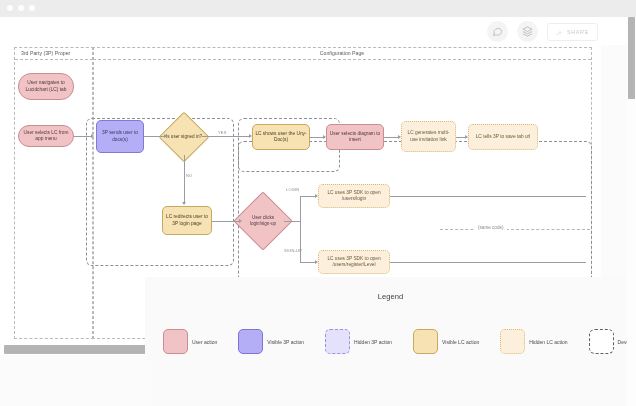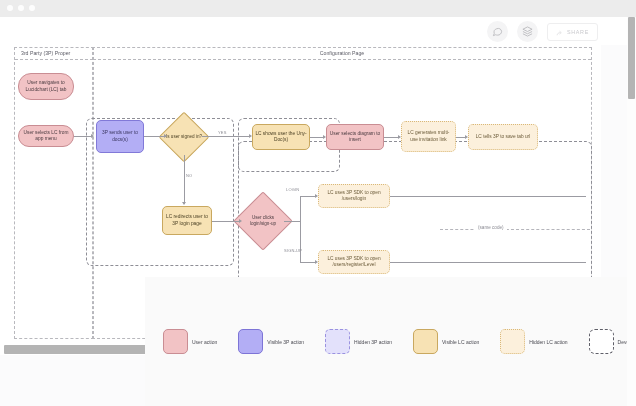--- a/index.html
+++ b/index.html
@@ -216,20 +216,21 @@
 
     <div class="dashln" style="left:440px;top:184px;width:150px;"></div>
     <div class="samecode" style="left:475px;top:180px;">(same code)</div>
 
   </div>
 
   <div class="hgutter"></div>
   <div class="hthumb"></div>
 
   <div class="legend">
+    <div class="legend-title">Legend</div>
     <div class="legend-items">
 
       <div class="lg-item">
         <span class="sw sw-user"></span>
         <span class="lg-lbl">User action</span>
       </div>
 
       <div class="lg-item">
         <span class="sw sw-3pv"></span>
         <span class="lg-lbl">Visible 3P action</span>

